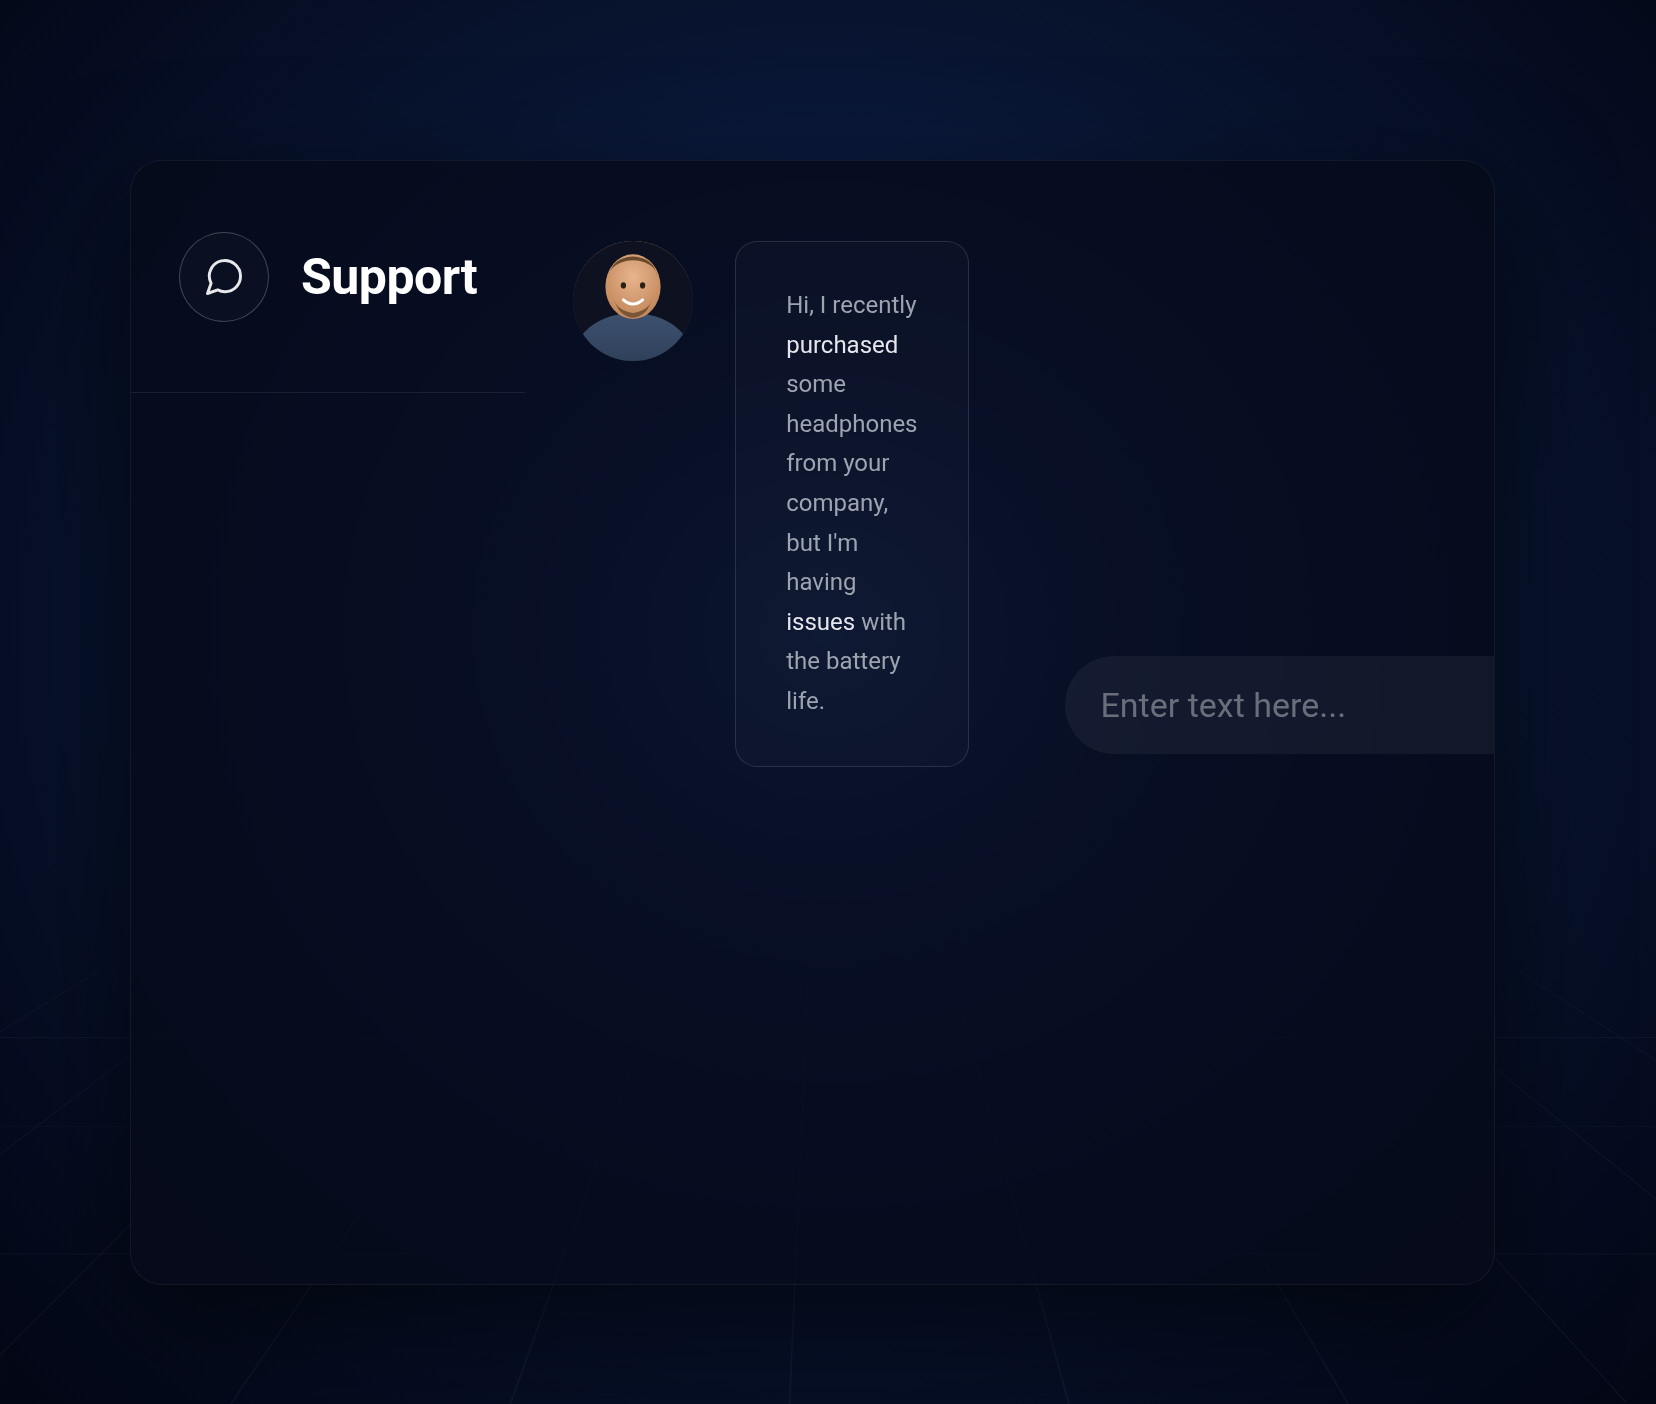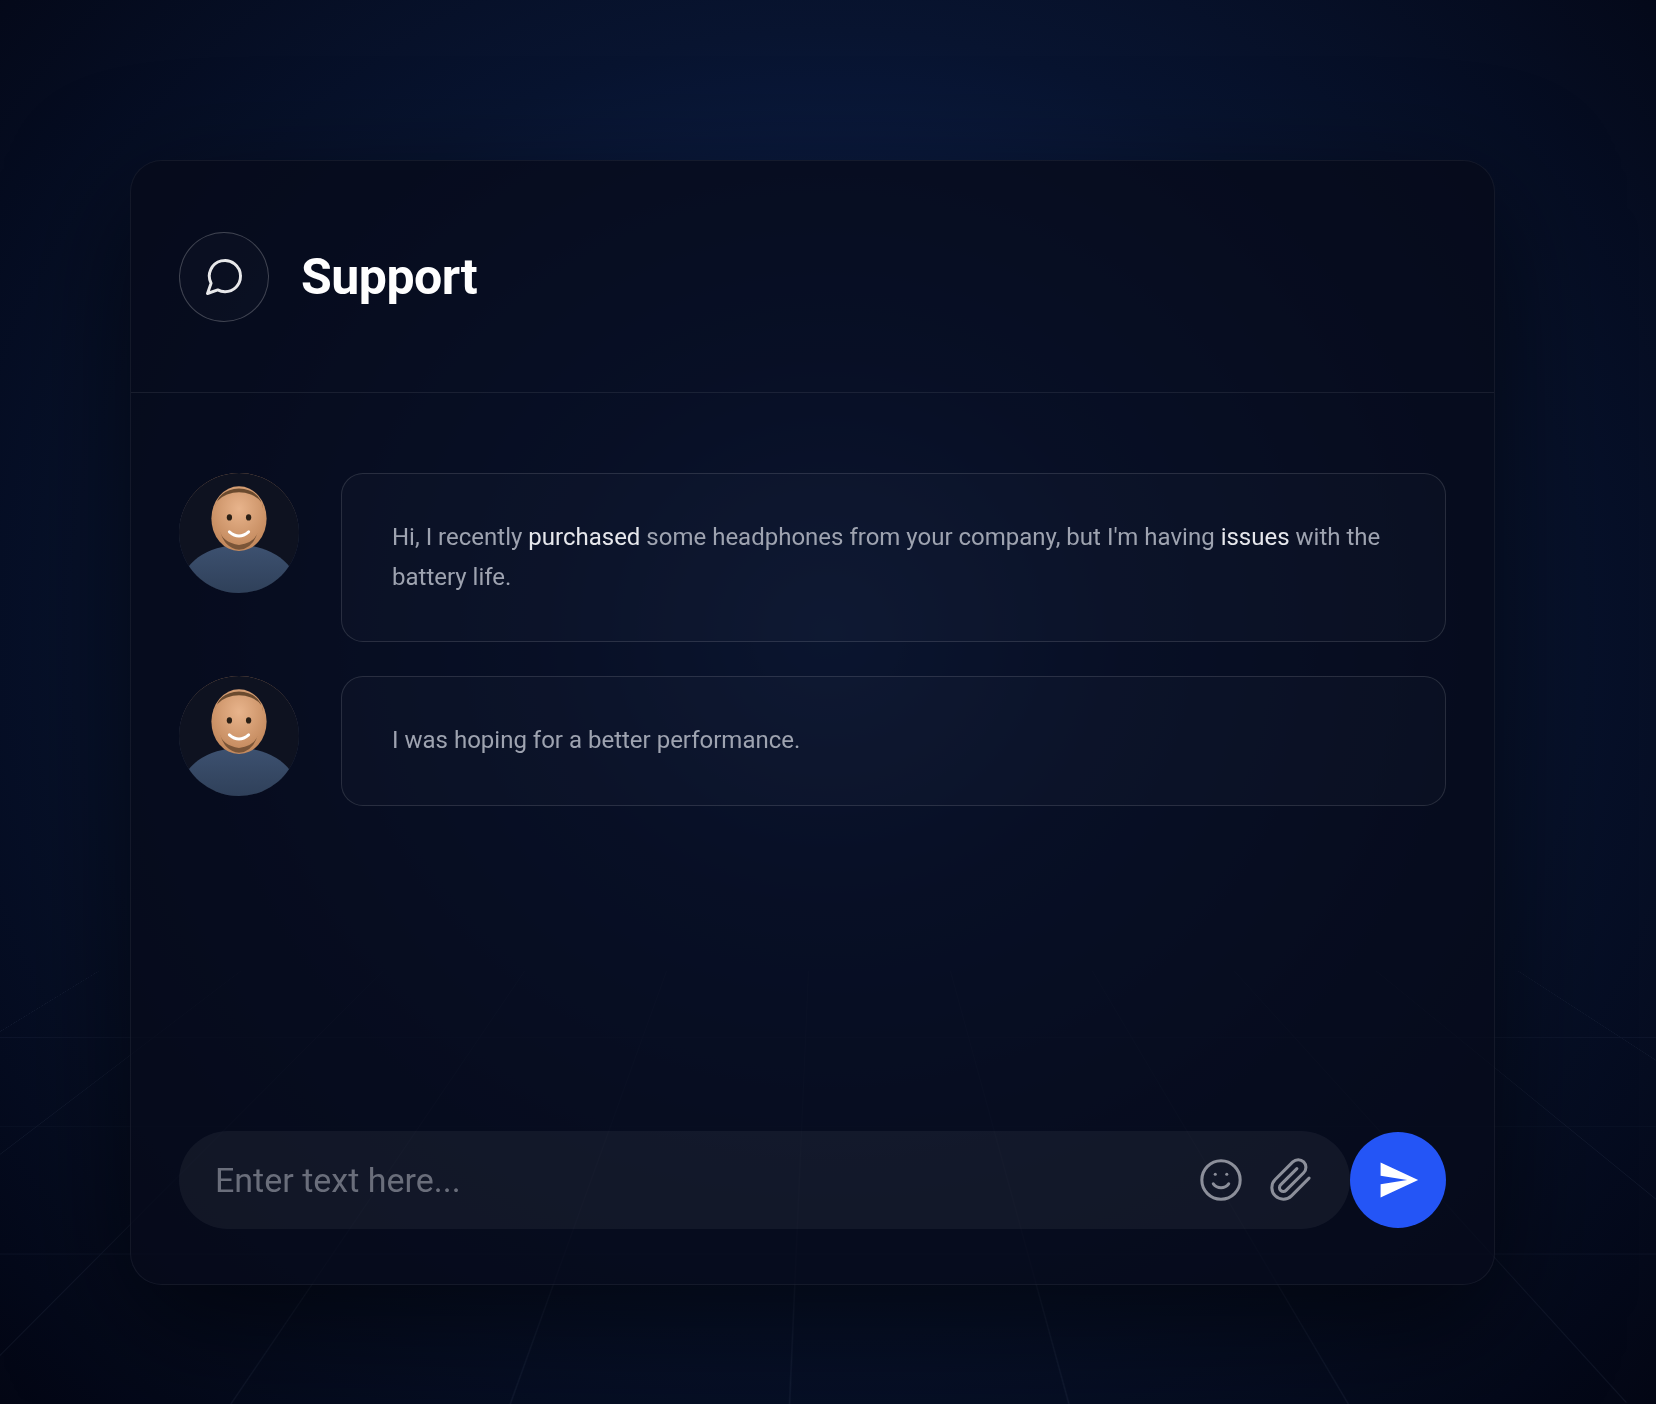--- a/index.html
+++ b/index.html
@@ -43,21 +43,20 @@
     position: absolute;
     top: 160px;
     left: 130px;
     width: 1365px;
     height: 1125px;
     background: rgba(6, 10, 25, 0.78);
     border: 1px solid rgba(255,255,255,0.06);
     border-radius: 32px;
     box-shadow: 0 40px 120px rgba(0,0,0,0.6);
     display: flex;
-    flex-direction: column;
     overflow: hidden;
   }
 
   .chat-header {
     height: 232px;
     display: flex;
     align-items: center;
     padding: 0 48px;
     gap: 32px;
     border-bottom: 1px solid rgba(255,255,255,0.08);
@@ -231,35 +230,20 @@
           <path d="M30 30 Q32 14 50 13 Q68 14 70 30 Q70 22 60 18 Q50 14 40 18 Q30 22 30 30" fill="#6a4a2e"></path>
           <path d="M34 48 Q38 63 50 64 Q62 63 66 48 Q64 58 50 60 Q36 58 34 48" fill="#7a5538"></path>
           <ellipse cx="42" cy="37" rx="2.2" ry="2.6" fill="#2a1f15"></ellipse>
           <ellipse cx="58" cy="37" rx="2.2" ry="2.6" fill="#2a1f15"></ellipse>
           <path d="M42 49 Q50 56 58 49" stroke="#fff" stroke-width="2.5" fill="none" stroke-linecap="round"></path>
         </svg>
       </div>
       <div class="msg-bubble"><span>Hi, I recently </span><span class="hl">purchased</span><span> some headphones from your company, but I'm having </span><span class="hl">issues</span><span> with the battery life.</span></div>
     </div>
 
-    <div class="msg-row">
-      <div class="avatar">
-        <svg viewBox="0 0 100 100">
-          <rect width="100" height="100" fill="#0e1220"></rect>
-          <ellipse cx="50" cy="95" rx="48" ry="35" fill="url(#shirt1)"></ellipse>
-          <ellipse cx="50" cy="38" rx="23" ry="27" fill="url(#skin1)"></ellipse>
-          <path d="M30 30 Q32 14 50 13 Q68 14 70 30 Q70 22 60 18 Q50 14 40 18 Q30 22 30 30" fill="#6a4a2e"></path>
-          <path d="M34 48 Q38 63 50 64 Q62 63 66 48 Q64 58 50 60 Q36 58 34 48" fill="#7a5538"></path>
-          <ellipse cx="42" cy="37" rx="2.2" ry="2.6" fill="#2a1f15"></ellipse>
-          <ellipse cx="58" cy="37" rx="2.2" ry="2.6" fill="#2a1f15"></ellipse>
-          <path d="M42 49 Q50 56 58 49" stroke="#fff" stroke-width="2.5" fill="none" stroke-linecap="round"></path>
-        </svg>
-      </div>
-      <div class="msg-bubble"><span>I was hoping for a better performance.</span></div>
-    </div>
 
   </div>
 
   <div class="chat-input-row">
     <div class="input-pill">
       <input type="text" placeholder="Enter text here..." style="">
       <div class="input-icon">
         <svg viewBox="0 0 24 24" fill="none" stroke-width="1.6" stroke-linecap="round" stroke-linejoin="round">
           <circle cx="12" cy="12" r="10"></circle>
           <path d="M8 14s1.5 2 4 2 4-2 4-2"></path>

